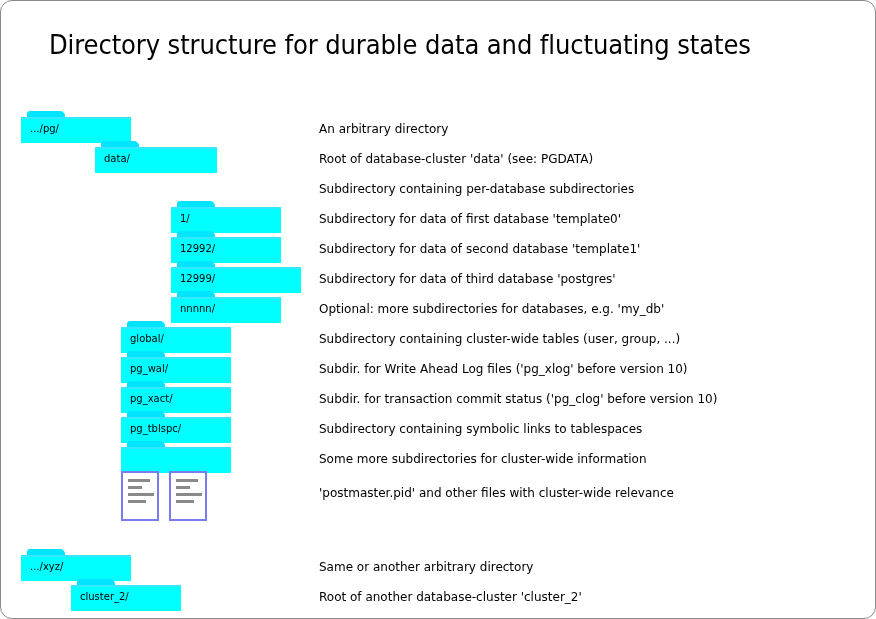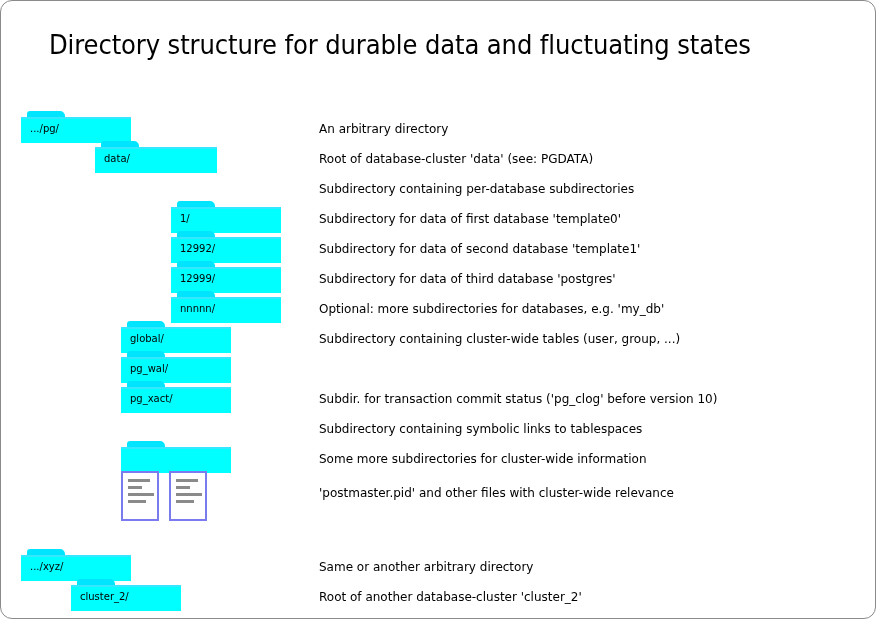--- a/index.html
+++ b/index.html
@@ -157,21 +157,21 @@
       </div>
       <div class="row" style="top: 230px;">
         <div class="folder" style="left: 170px; width: 110px;">
           <div class="tab"></div>
           <div class="body"></div>
           <div class="label">12992/</div>
         </div>
         <div class="desc">Subdirectory for data of second database 'template1'</div>
       </div>
       <div class="row" style="top: 260px;">
-        <div class="folder" style="left: 170px; width: 110px;">
+        <div class="folder" style="left: 170px; width: 130px;">
           <div class="tab"></div>
           <div class="body"></div>
           <div class="label">12999/</div>
         </div>
         <div class="desc">Subdirectory for data of third database 'postgres'</div>
       </div>
       <div class="row" style="top: 290px;">
         <div class="folder" style="left: 170px; width: 110px;">
           <div class="tab"></div>
           <div class="body"></div>
@@ -186,30 +186,36 @@
           <div class="label">global/</div>
         </div>
         <div class="desc">Subdirectory containing cluster-wide tables (user, group, ...)</div>
       </div>
       <div class="row" style="top: 350px;">
         <div class="folder" style="left: 120px; width: 110px;">
           <div class="tab"></div>
           <div class="body"></div>
           <div class="label">pg_wal/</div>
         </div>
+        <div class="desc">Subdir. for Write Ahead Log files ('pg_xlog' before version 10)</div>
       </div>
       <div class="row" style="top: 380px;">
         <div class="folder" style="left: 120px; width: 110px;">
           <div class="tab"></div>
           <div class="body"></div>
           <div class="label">pg_xact/</div>
         </div>
         <div class="desc">Subdir. for transaction commit status ('pg_clog' before version 10)</div>
       </div>
       <div class="row" style="top: 410px;">
+        <div class="folder" style="left: 120px; width: 110px;">
+          <div class="tab"></div>
+          <div class="body"></div>
+          <div class="label">pg_tblspc/</div>
+        </div>
         <div class="desc">Subdirectory containing symbolic links to tablespaces</div>
       </div>
       <div class="row" style="top: 440px;">
         <div class="folder" style="left: 120px; width: 110px;">
           <div class="tab"></div>
           <div class="body"></div>
           <div class="label"></div>
         </div>
         <div class="desc">Some more subdirectories for cluster-wide information</div>
       </div>

